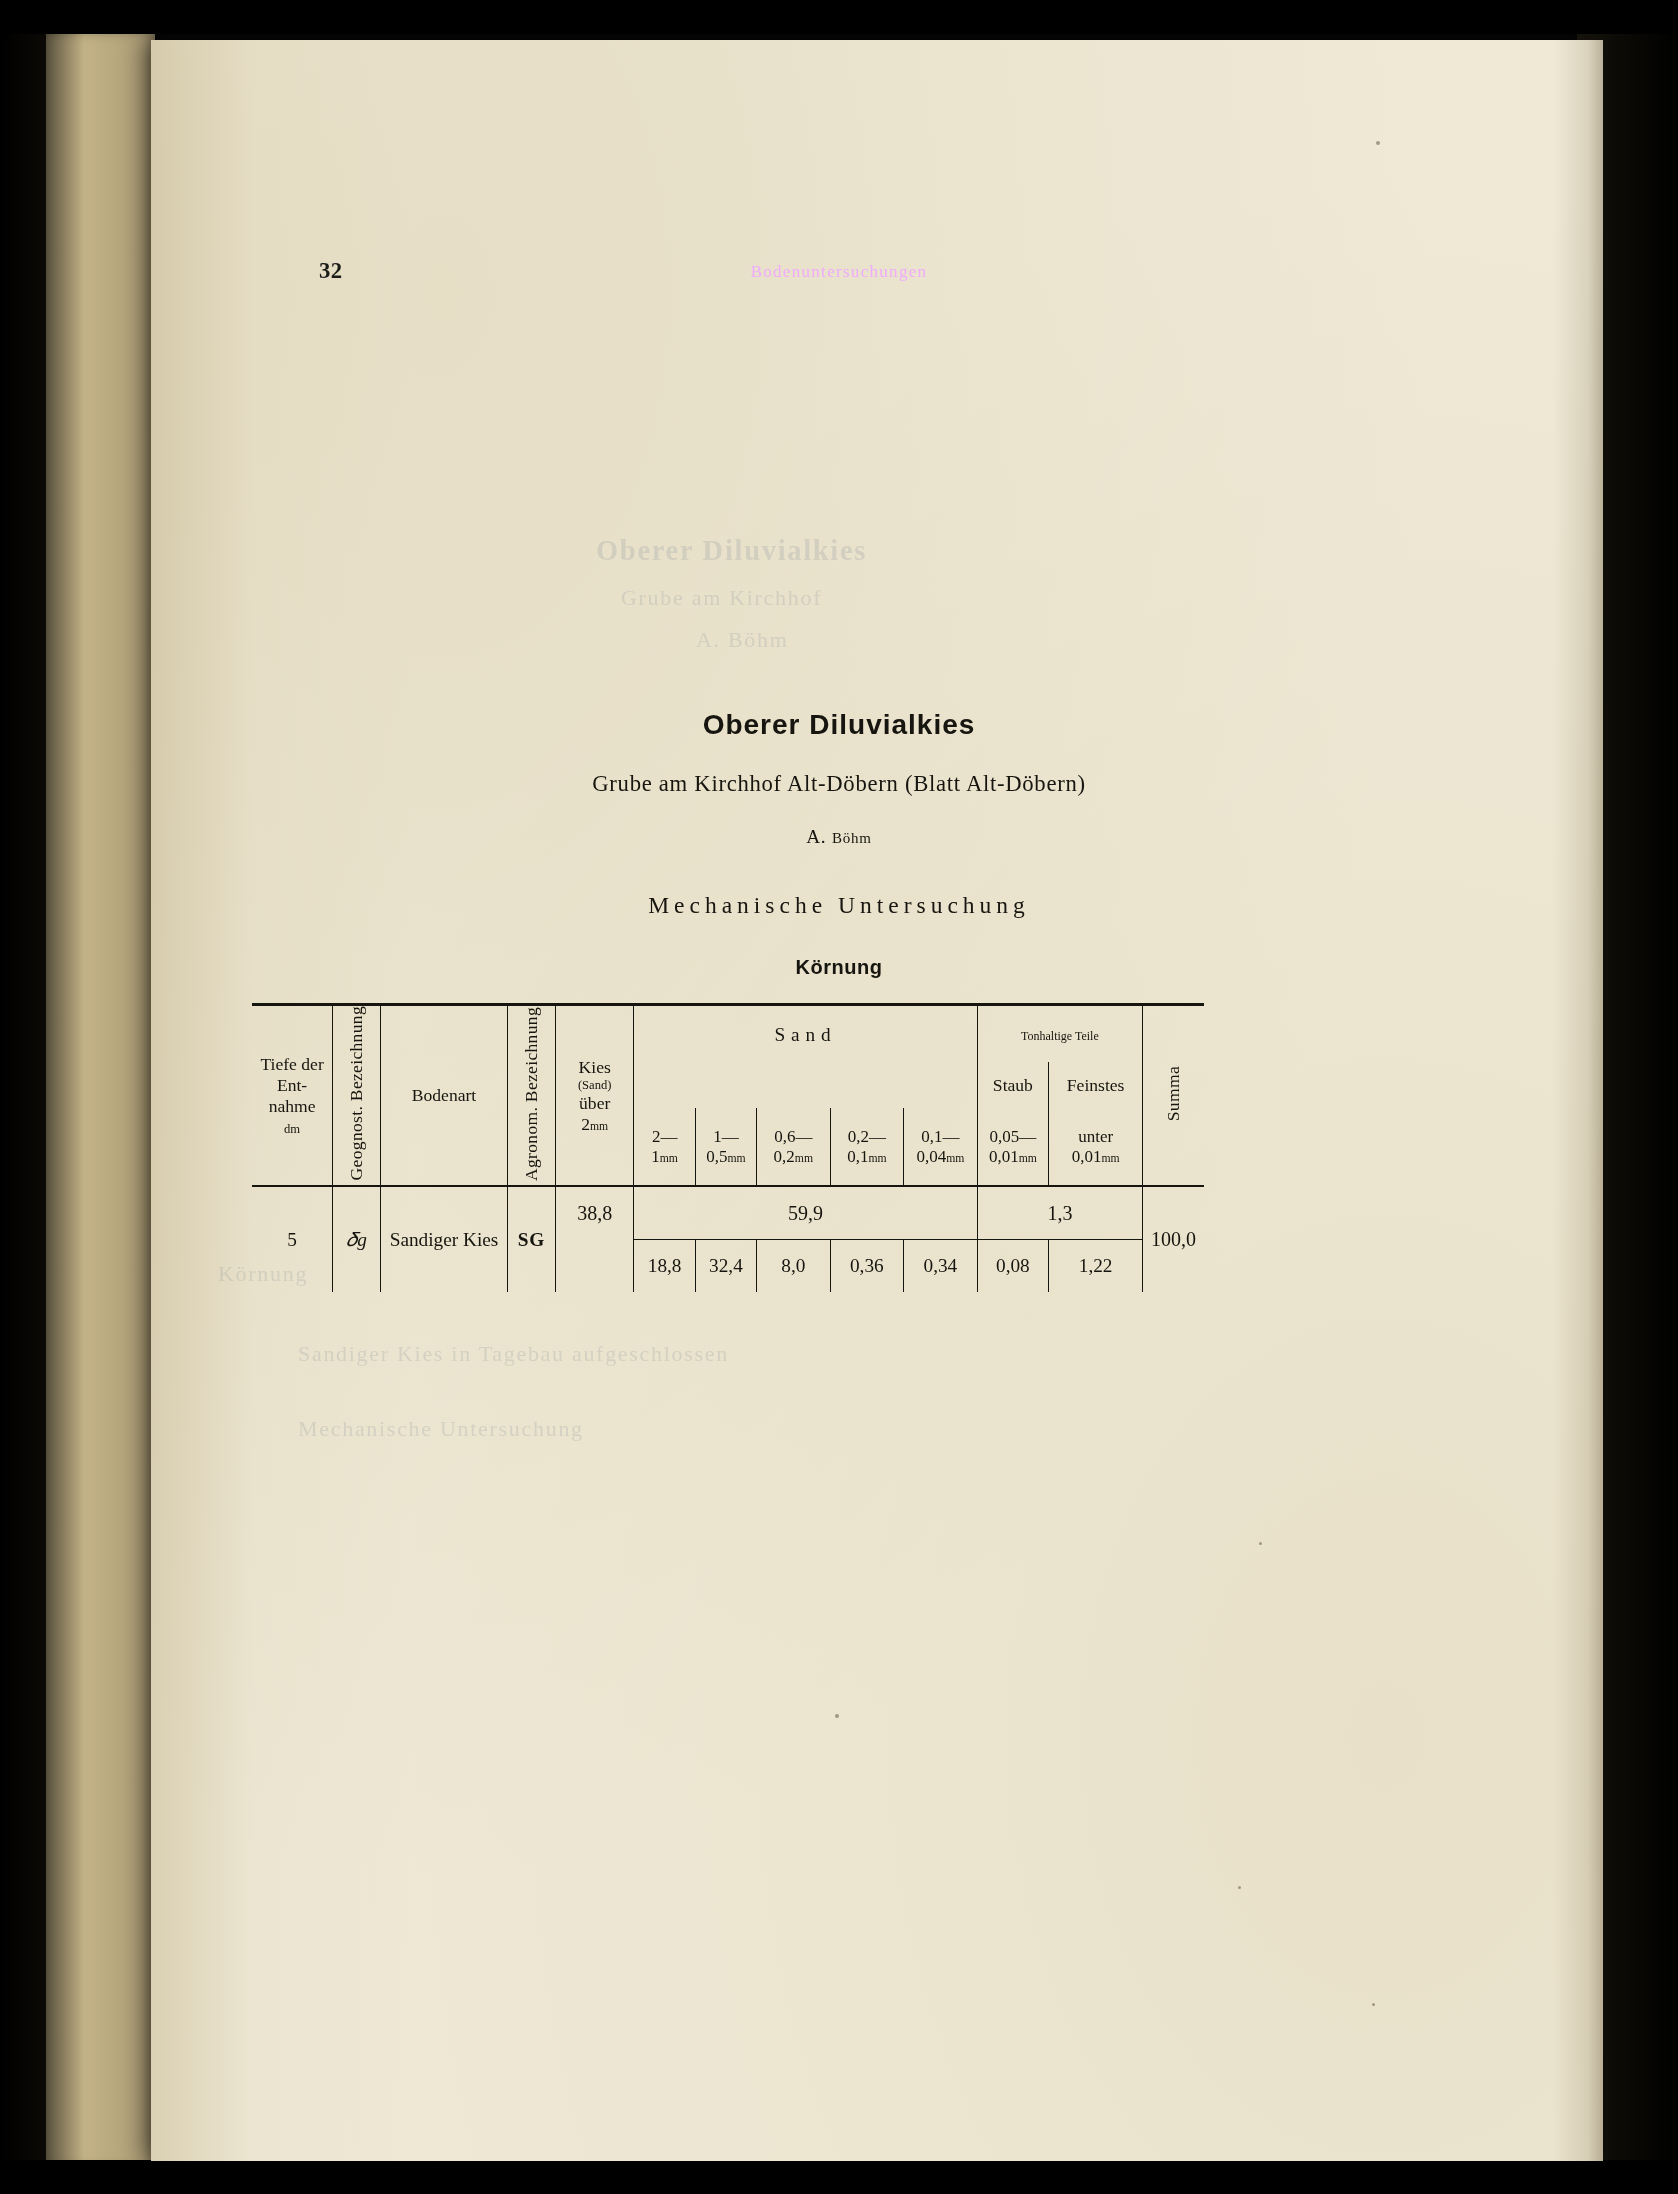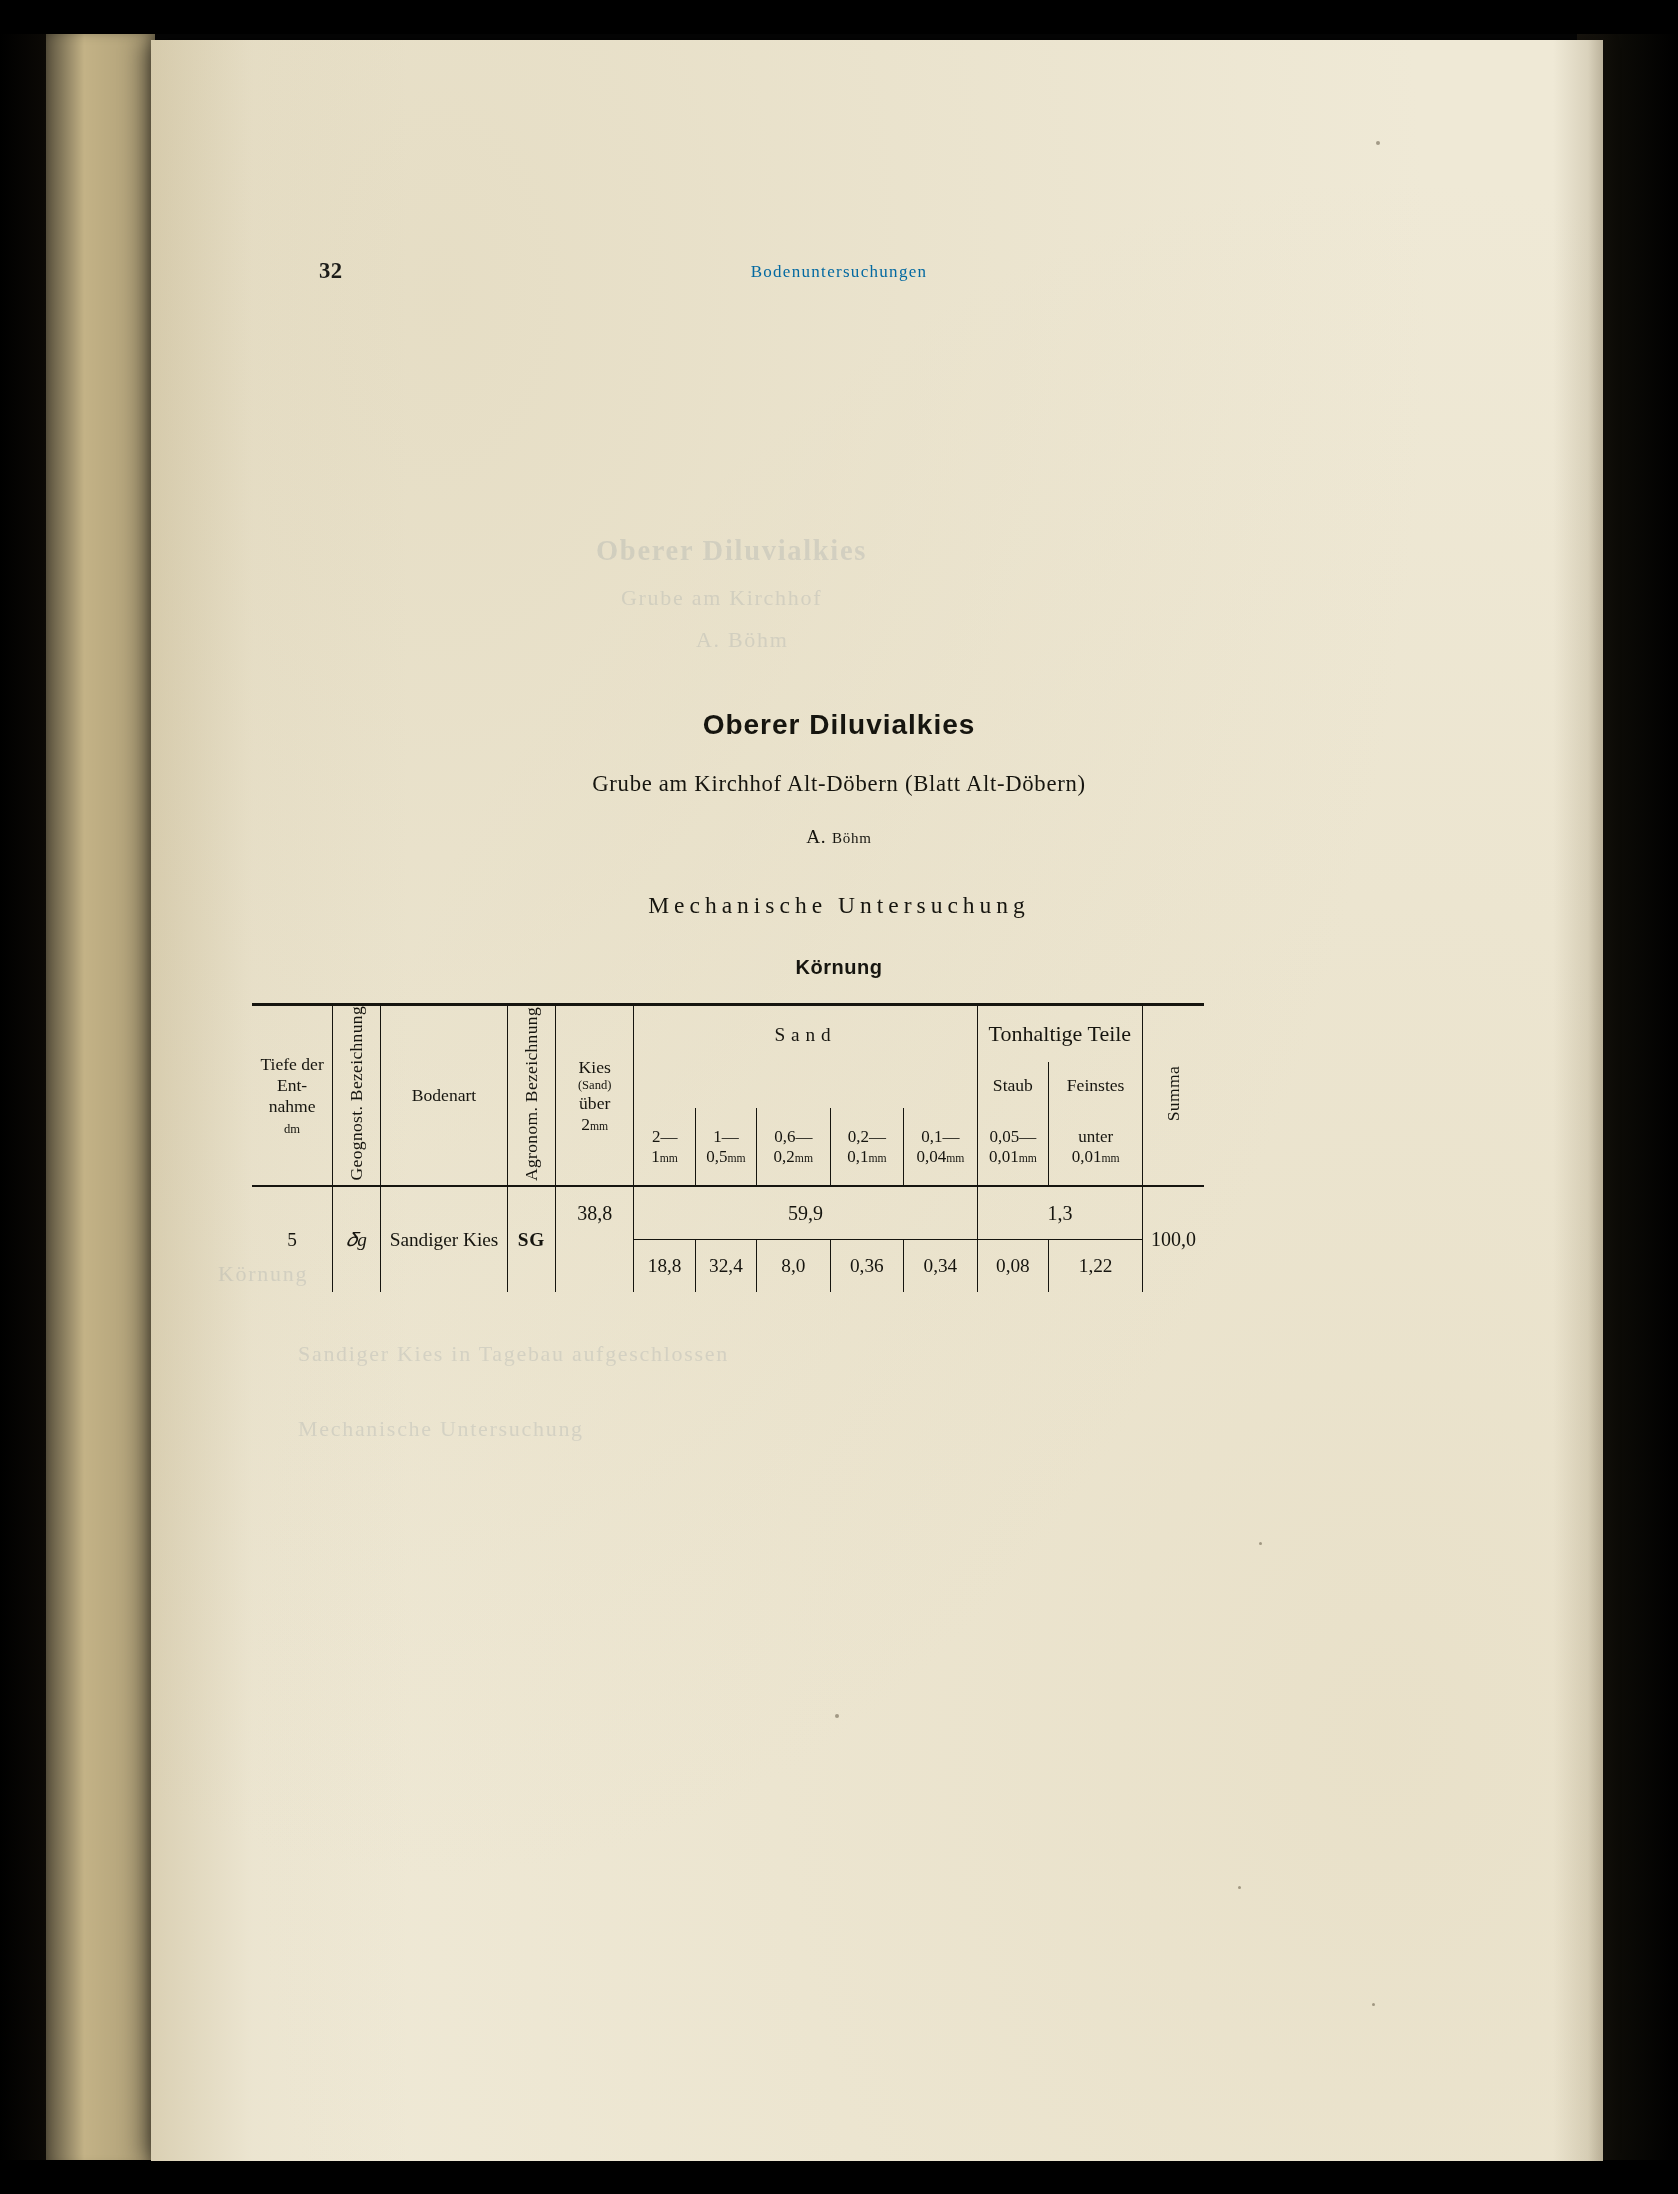--- a/index.html
+++ b/index.html
@@ -115,21 +115,21 @@
     color: #1b1b18;
     letter-spacing: 0.4px;
   }
   .head-title {
     position: absolute;
     left: 0; right: 0;
     top: 4.2px;
     text-align: center;
     font-size: 17px;
     letter-spacing: 1.3px;
-    color: #0369a1;
+    color: #f0abfc;
   }
 
   
   .titles {
     position: absolute;
     left: 0; right: 0;
     top: 709px;
     text-align: center;
   }
   .t-main {
@@ -204,21 +204,21 @@
     white-space: nowrap;
     font-size: 17.6px;
     letter-spacing: 0.3px;
     line-height: 1.05;
     display: inline-block;
   }
   .unit { font-size: 12.6px; }
   .u-sm { font-size: 11.7px; vertical-align: baseline; }
 
   .sand-span { font-size: 19.3px; letter-spacing: 5.9px; }
-  .ton-span { font-size: 22px; line-height: 1.2; }
+  .ton-span { font-size: 12px; line-height: 1.2; }
 
   .sub-lbl { font-size: 17px; line-height: 1.15; }
 
   
   .body-cell { height: 52px; font-size: 19.3px; }
   .big { font-weight: bold; font-size: 20px; }
 
   .hline-mid { border-top: 1.7px solid #16150f; }
 
   

